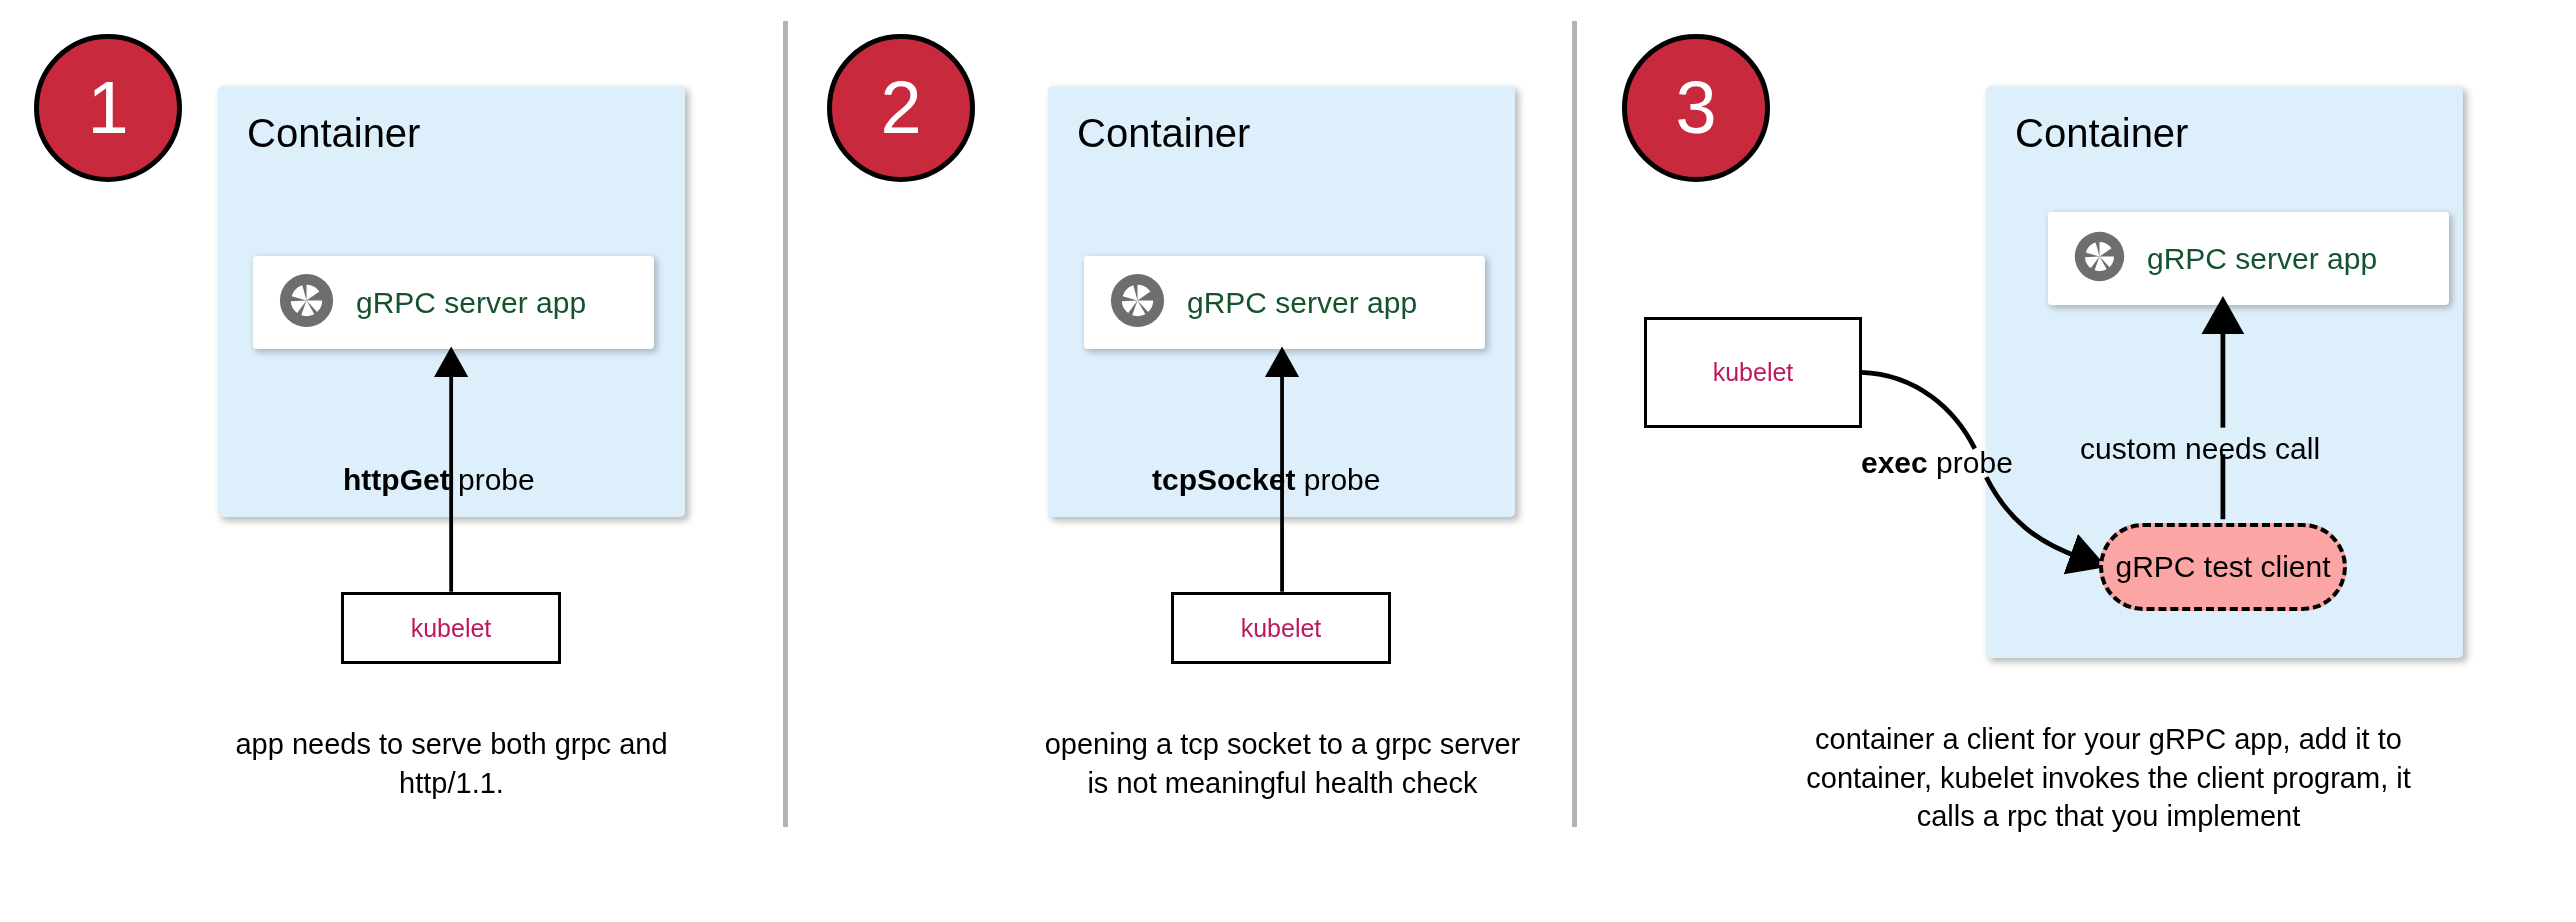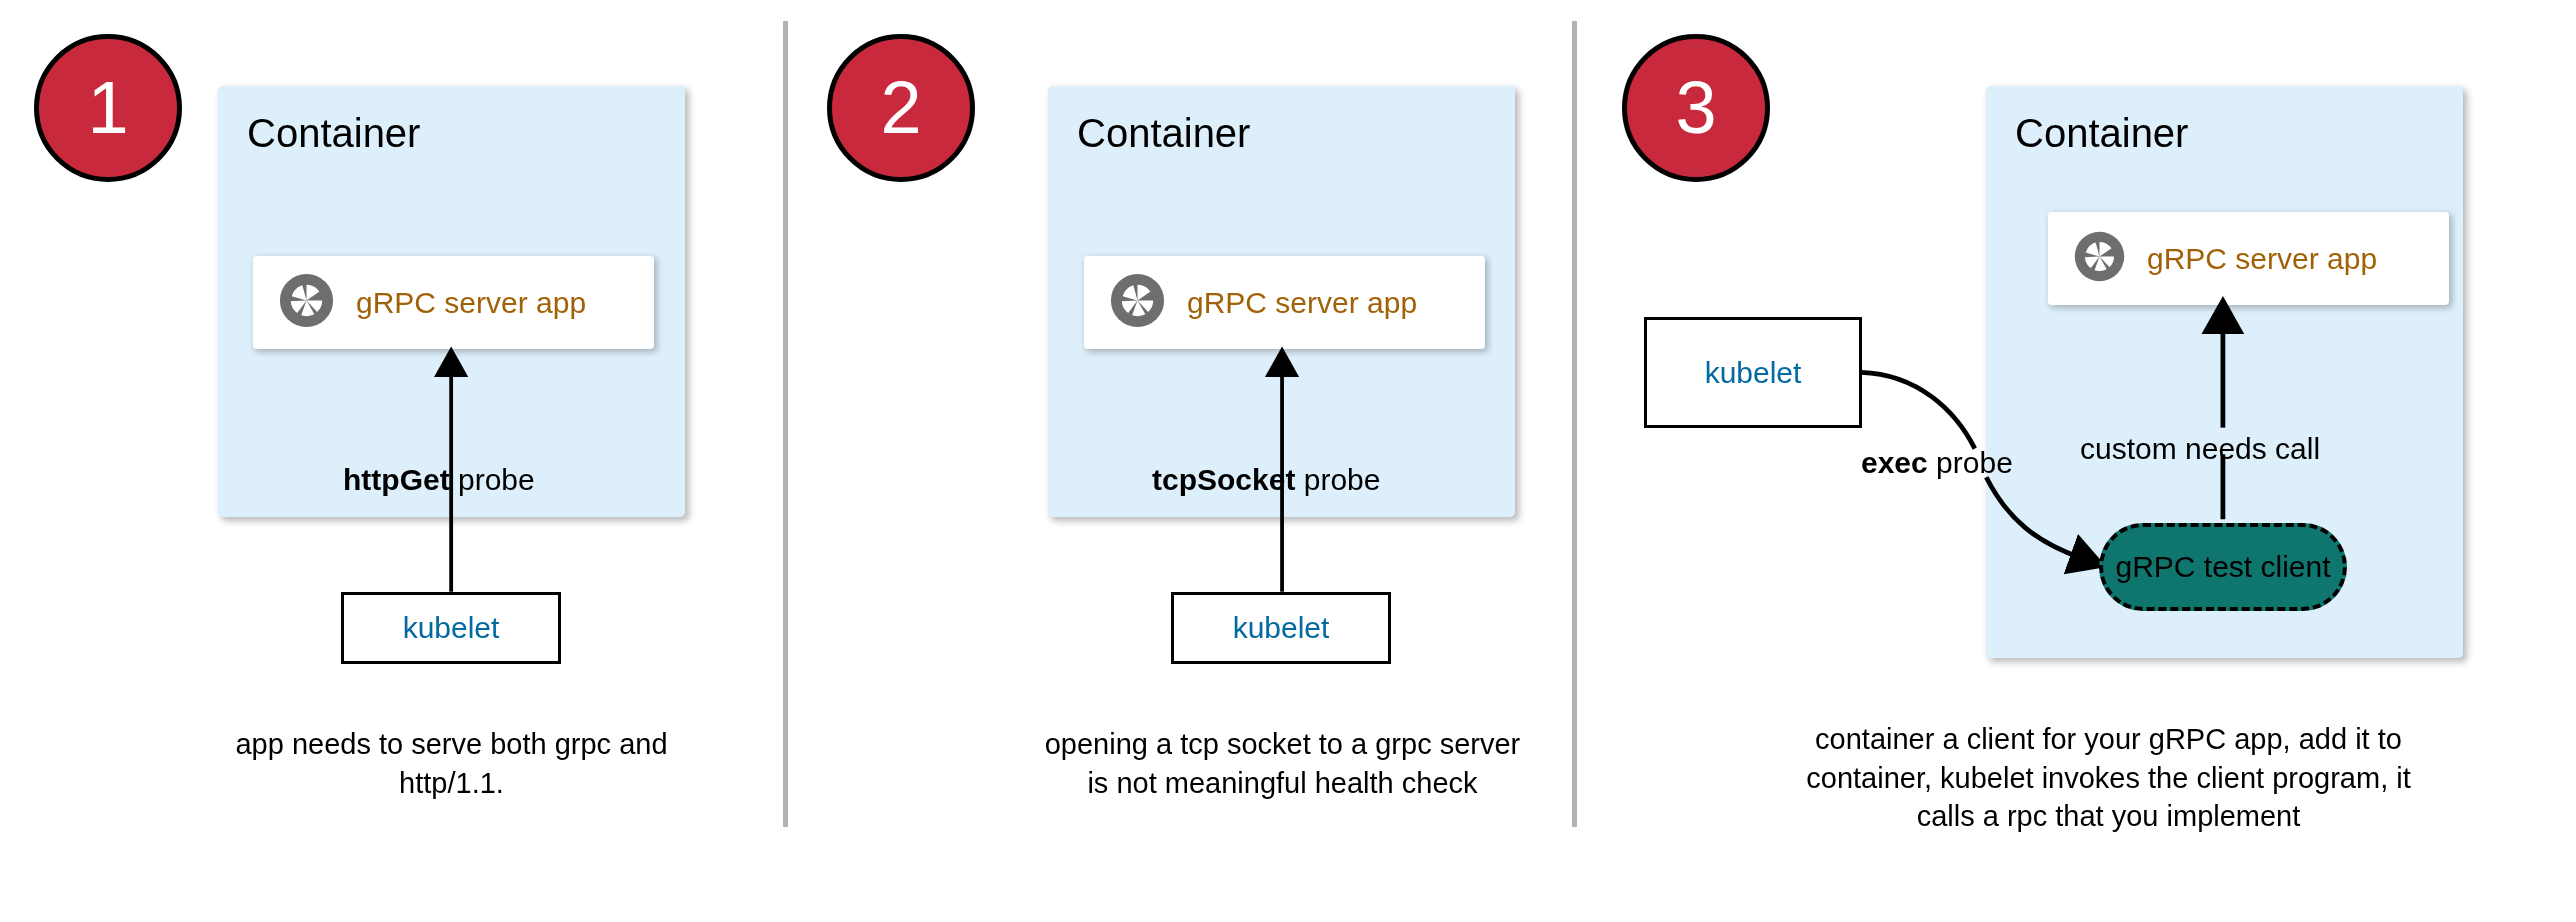--- a/index.html
+++ b/index.html
@@ -86,41 +86,41 @@
     align-items: center;
     box-sizing: border-box;
   }
   .app-card .grpc-icon {
     flex: 0 0 auto;
     margin-left: 25px;
     margin-right: 21px;
   }
   .app-card .app-label {
     font-size: 30px;
-    color: #a16207;
+    color: #14532d;
     white-space: nowrap;
   }
 
   
   .kubelet-box {
     position: absolute;
     background: #ffffff;
     border: 3.8px solid #000000;
     box-sizing: border-box;
     display: flex;
     align-items: center;
     justify-content: center;
-    font-size: 30px;
-    color: #0369a1;
+    font-size: 25px;
+    color: #be185d;
   }
 
   
   .dashed-pill {
     position: absolute;
-    background: #0f766e;
+    background: #fca5a5;
     border: 4.8px dashed #000000;
     border-radius: 67px;
     box-sizing: border-box;
     display: flex;
     align-items: center;
     justify-content: center;
     font-size: 30px;
     color: #000000;
     white-space: nowrap;
   }

